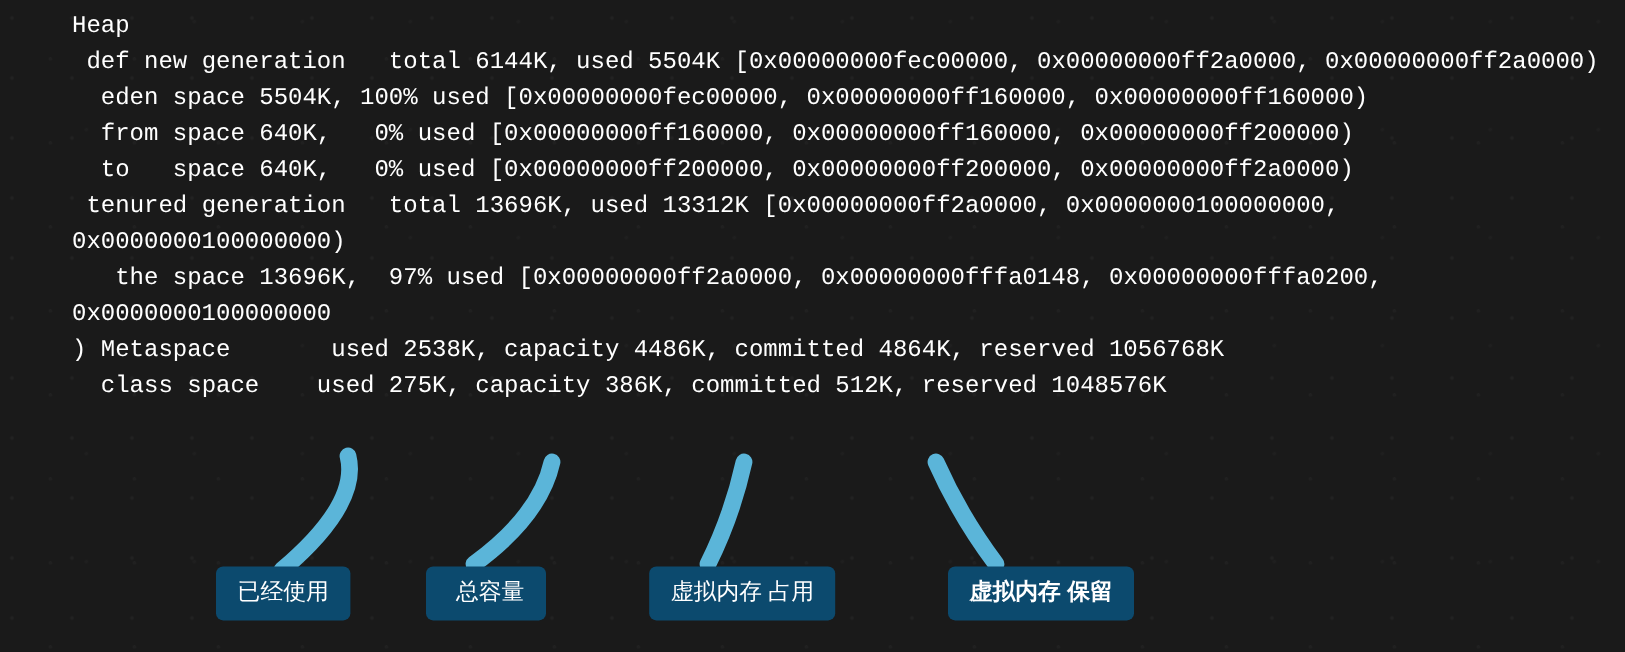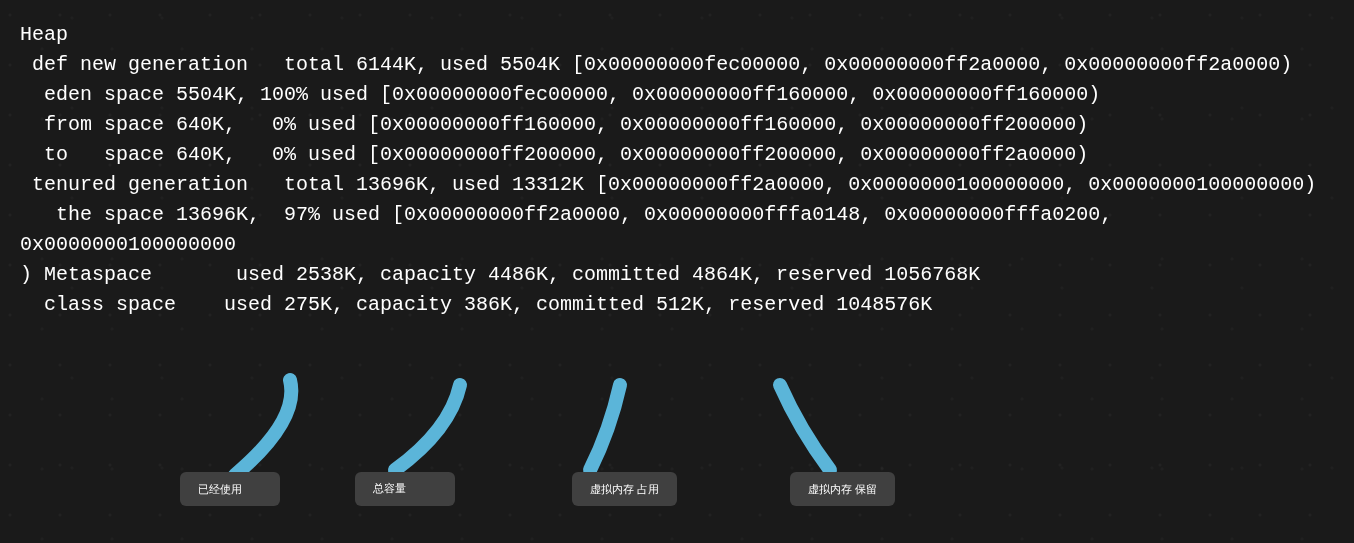--- a/index.html
+++ b/index.html
@@ -13,32 +13,33 @@
       radial-gradient(circle at 80% 20%, rgba(70,70,70,0.12) 1px, transparent 2px);
     background-size: 50px 50px, 70px 70px, 90px 90px;
     font-family: "Courier New", Consolas, monospace;
     color: #ffffff;
     font-size: 20px;
     line-height: 1.5;
     position: relative;
     overflow: hidden;
   }
   .terminal {
-    padding: 20px 20px 0 20px;
+    padding: 8px 20px 0 20px;
     white-space: pre-wrap;
+    margin-left: 40px;
   }
   .callout {
     position: absolute;
-    background: #404040;
+    background: #0c4a6e;
     color: #ffffff;
     border-radius: 6px;
     padding: 10px 18px;
     font-family: "Microsoft YaHei", "PingFang SC", sans-serif;
-    font-size: 11px;
-    text-align: left;
+    font-size: 19px;
+    text-align: right;
     line-height: 1.3;
     min-width: 100px;
   }
   svg.arrows {
     position: absolute;
     top: 0;
     left: 0;
     width: 1354px;
     height: 543px;
     pointer-events: none;
@@ -60,16 +61,16 @@
 
 <svg class="arrows">
   <path d="M 290 380 Q 300 420 235 475" stroke="#5bb5d9" stroke-width="14" fill="none" stroke-linecap="round"></path>
   <path d="M 460 385 Q 450 430 395 470" stroke="#5bb5d9" stroke-width="14" fill="none" stroke-linecap="round"></path>
   <path d="M 620 385 Q 610 430 590 470" stroke="#5bb5d9" stroke-width="14" fill="none" stroke-linecap="round"></path>
   <path d="M 780 385 Q 800 430 830 470" stroke="#5bb5d9" stroke-width="14" fill="none" stroke-linecap="round"></path>
 </svg>
 
 <div class="callout" style="left:180px; top:472px;">已经使用</div>
 <div class="callout" style="left:355px; top:472px;font-family:Liberation Mono, monospace;">总容量</div>
-<div class="callout" style="left:572px; top:472px;">虚拟内存
+<div class="callout" style="left:541px; top:472px;">虚拟内存
 占用</div>
-<div class="callout" style="left:790px; top:472px;">虚拟内存
+<div class="callout" style="left:790px; top:472px;font-weight:bold;">虚拟内存
 保留</div>
 
 </body></html>

